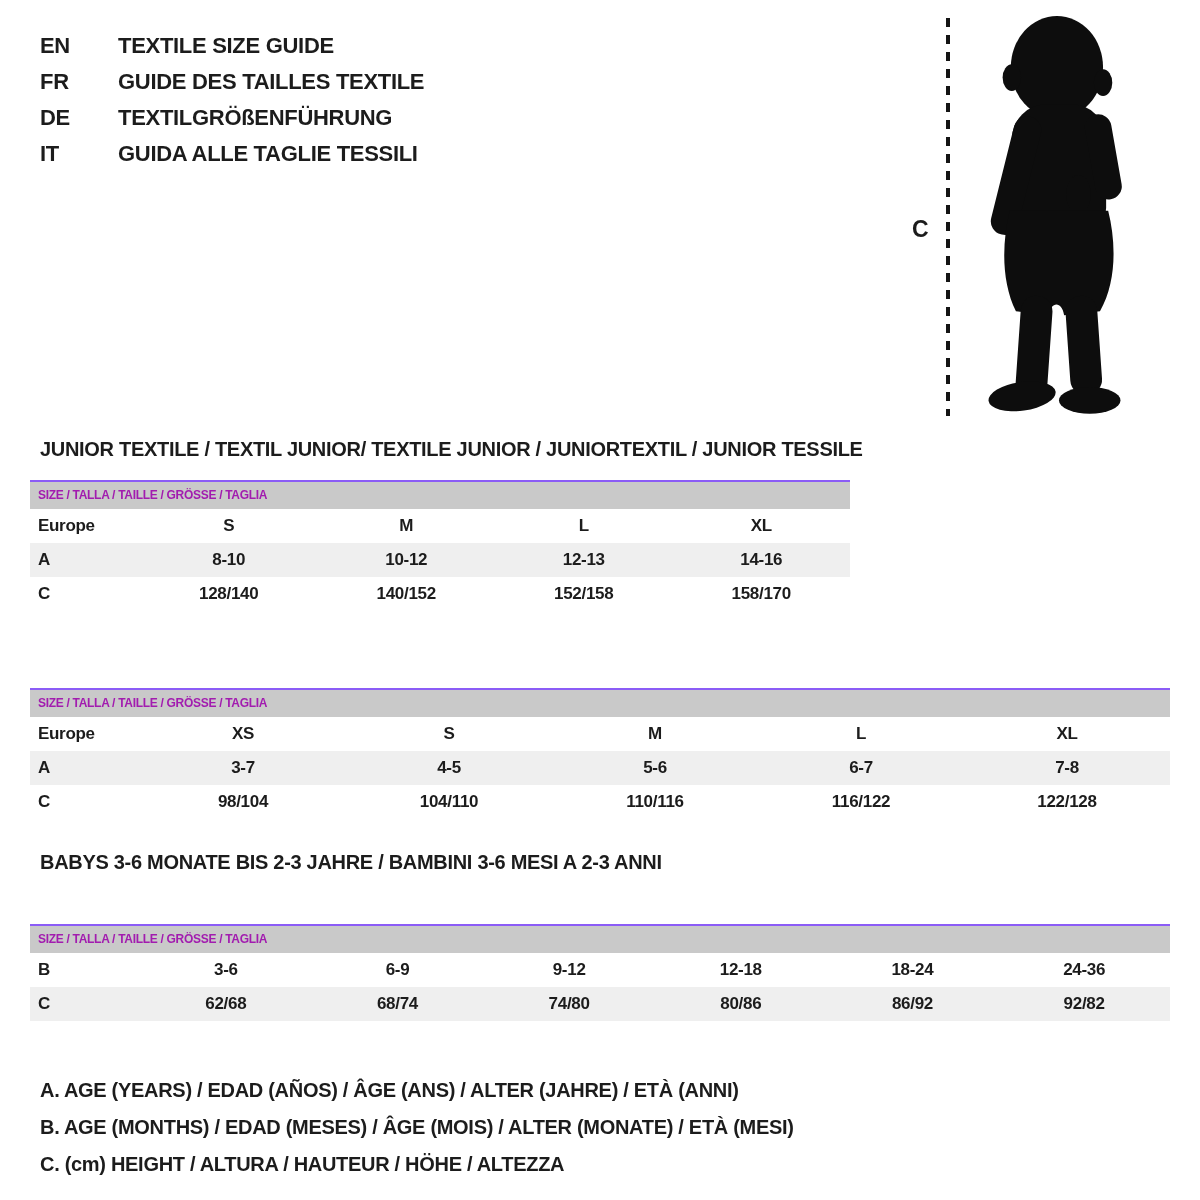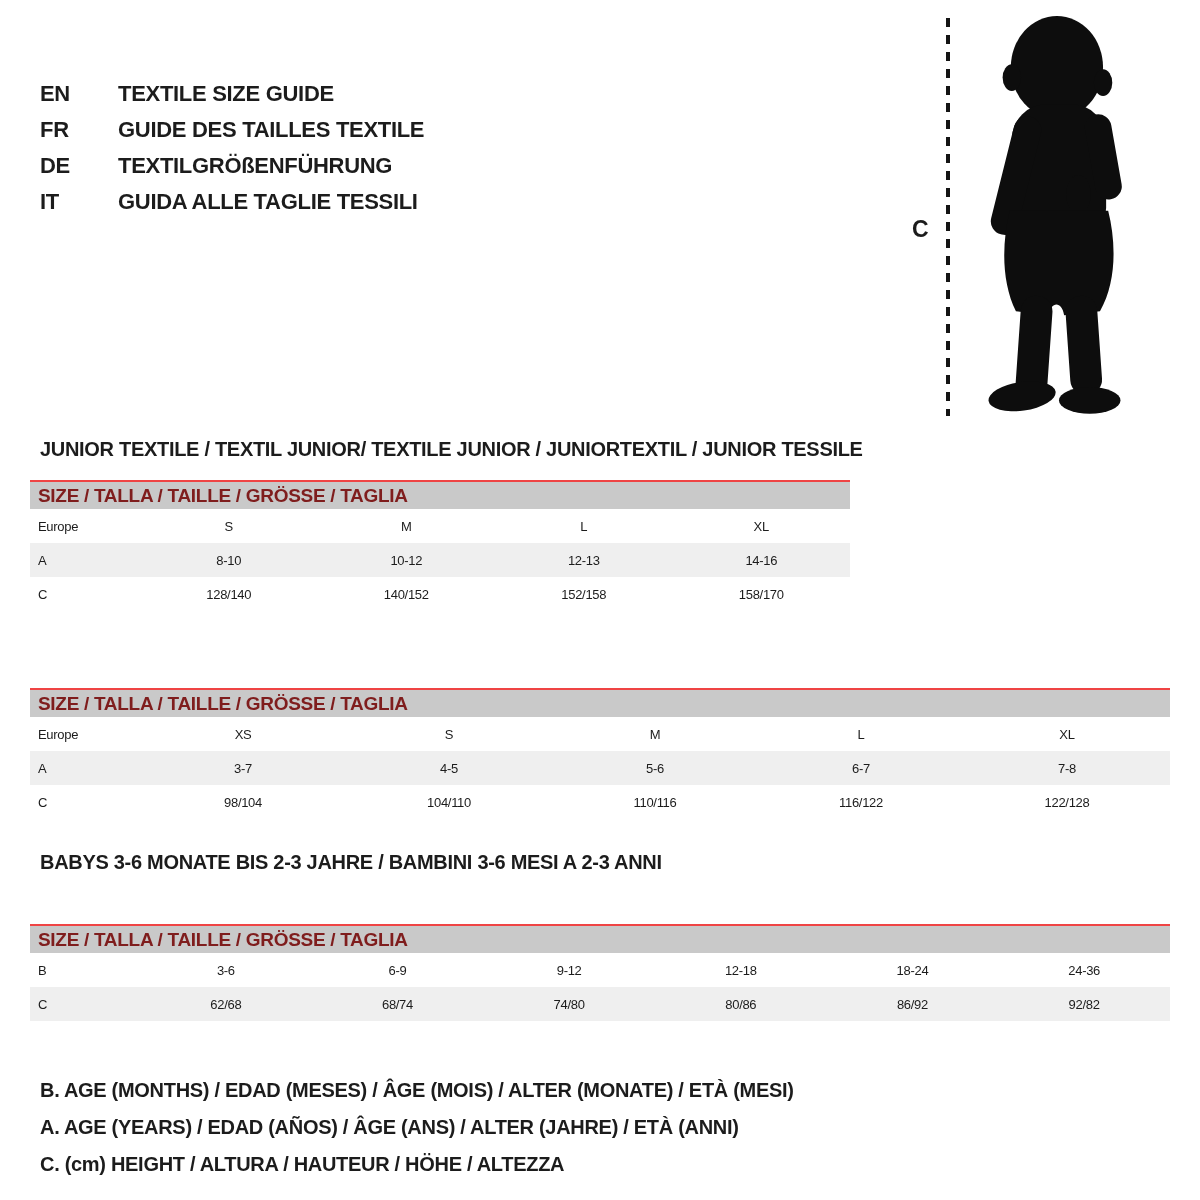--- a/index.html
+++ b/index.html
@@ -13,21 +13,21 @@
   .page {
     position: relative;
     width: 1200px;
     height: 1200px;
     background: #ffffff;
     overflow: hidden;
     letter-spacing: -0.3px;
   }
 
   
-  .lang-block { position: absolute; left: 40px; top: 28px; margin-top: 48px; }
+  .lang-block { position: absolute; left: 40px; top: 28px; }
   .lang-row { display: flex; height: 36px; align-items: center; font-size: 22px; }
   .lang-code { width: 78px; flex: 0 0 78px; }
   .lang-title { white-space: nowrap; }
 
   
   .figure { position: absolute; left: 900px; top: 0; width: 300px; height: 440px; }
   .measure-line {
     position: absolute; left: 46px; top: 18px; width: 4px; height: 398px;
     background: repeating-linear-gradient(to bottom, #141414 0 9px, transparent 9px 17px);
   }
@@ -36,28 +36,28 @@
 
   
   .section-title { position: absolute; left: 40px; font-size: 20px; white-space: nowrap; }
   .section-title .subscript { font-size: 13px; vertical-align: -4px; letter-spacing: -0.5px; }
   .two-line { line-height: 35px; }
 
   .size-table { position: absolute; left: 30px; }
   .size-bar {
     height: 29px; line-height: 27px;
     background: #c9c9c9;
-    border-top: 2px solid #ef4444;
+    border-top: 2px solid #8b5cf6;
     padding-left: 8px;
-    font-size: 19px;
-    color: #7f1d1d;
+    font-size: 12px;
+    color: #a21caf;
   }
   table { border-collapse: collapse; table-layout: fixed; width: 100%; }
   td {
-    height: 34px; font-size: 13px; font-weight: normal;
+    height: 34px; font-size: 17px; font-weight: bold;
     text-align: center; vertical-align: middle;
     overflow: hidden; white-space: nowrap;
   }
   td.row-label { width: 110px; text-align: left; padding-left: 8px; }
   tr.shaded td { background: #efefef; }
   .t-junior   { width: 820px; top: 480px; }
   .t-children { width: 1140px; top: 688px; }
   .t-babies   { width: 1140px; top: 924px; }
 
   
@@ -202,18 +202,18 @@
           <td>74/80</td>
           <td>80/86</td>
           <td>86/92</td>
           <td>92/82</td>
         </tr>
       </tbody>
     </table>
   </div>
 
   <div class="legend">
+    <div class="legend-row">A. AGE (YEARS) / EDAD (AÑOS) / ÂGE (ANS) / ALTER (JAHRE) / ETÀ (ANNI)</div>
     <div class="legend-row">B. AGE (MONTHS) / EDAD (MESES) / ÂGE (MOIS) / ALTER (MONATE) / ETÀ (MESI)</div>
-    <div class="legend-row">A. AGE (YEARS) / EDAD (AÑOS) / ÂGE (ANS) / ALTER (JAHRE) / ETÀ (ANNI)</div>
     <div class="legend-row">C. (cm) HEIGHT / ALTURA / HAUTEUR / HÖHE / ALTEZZA</div>
   </div>
 
 </div>
 
 </body></html>

